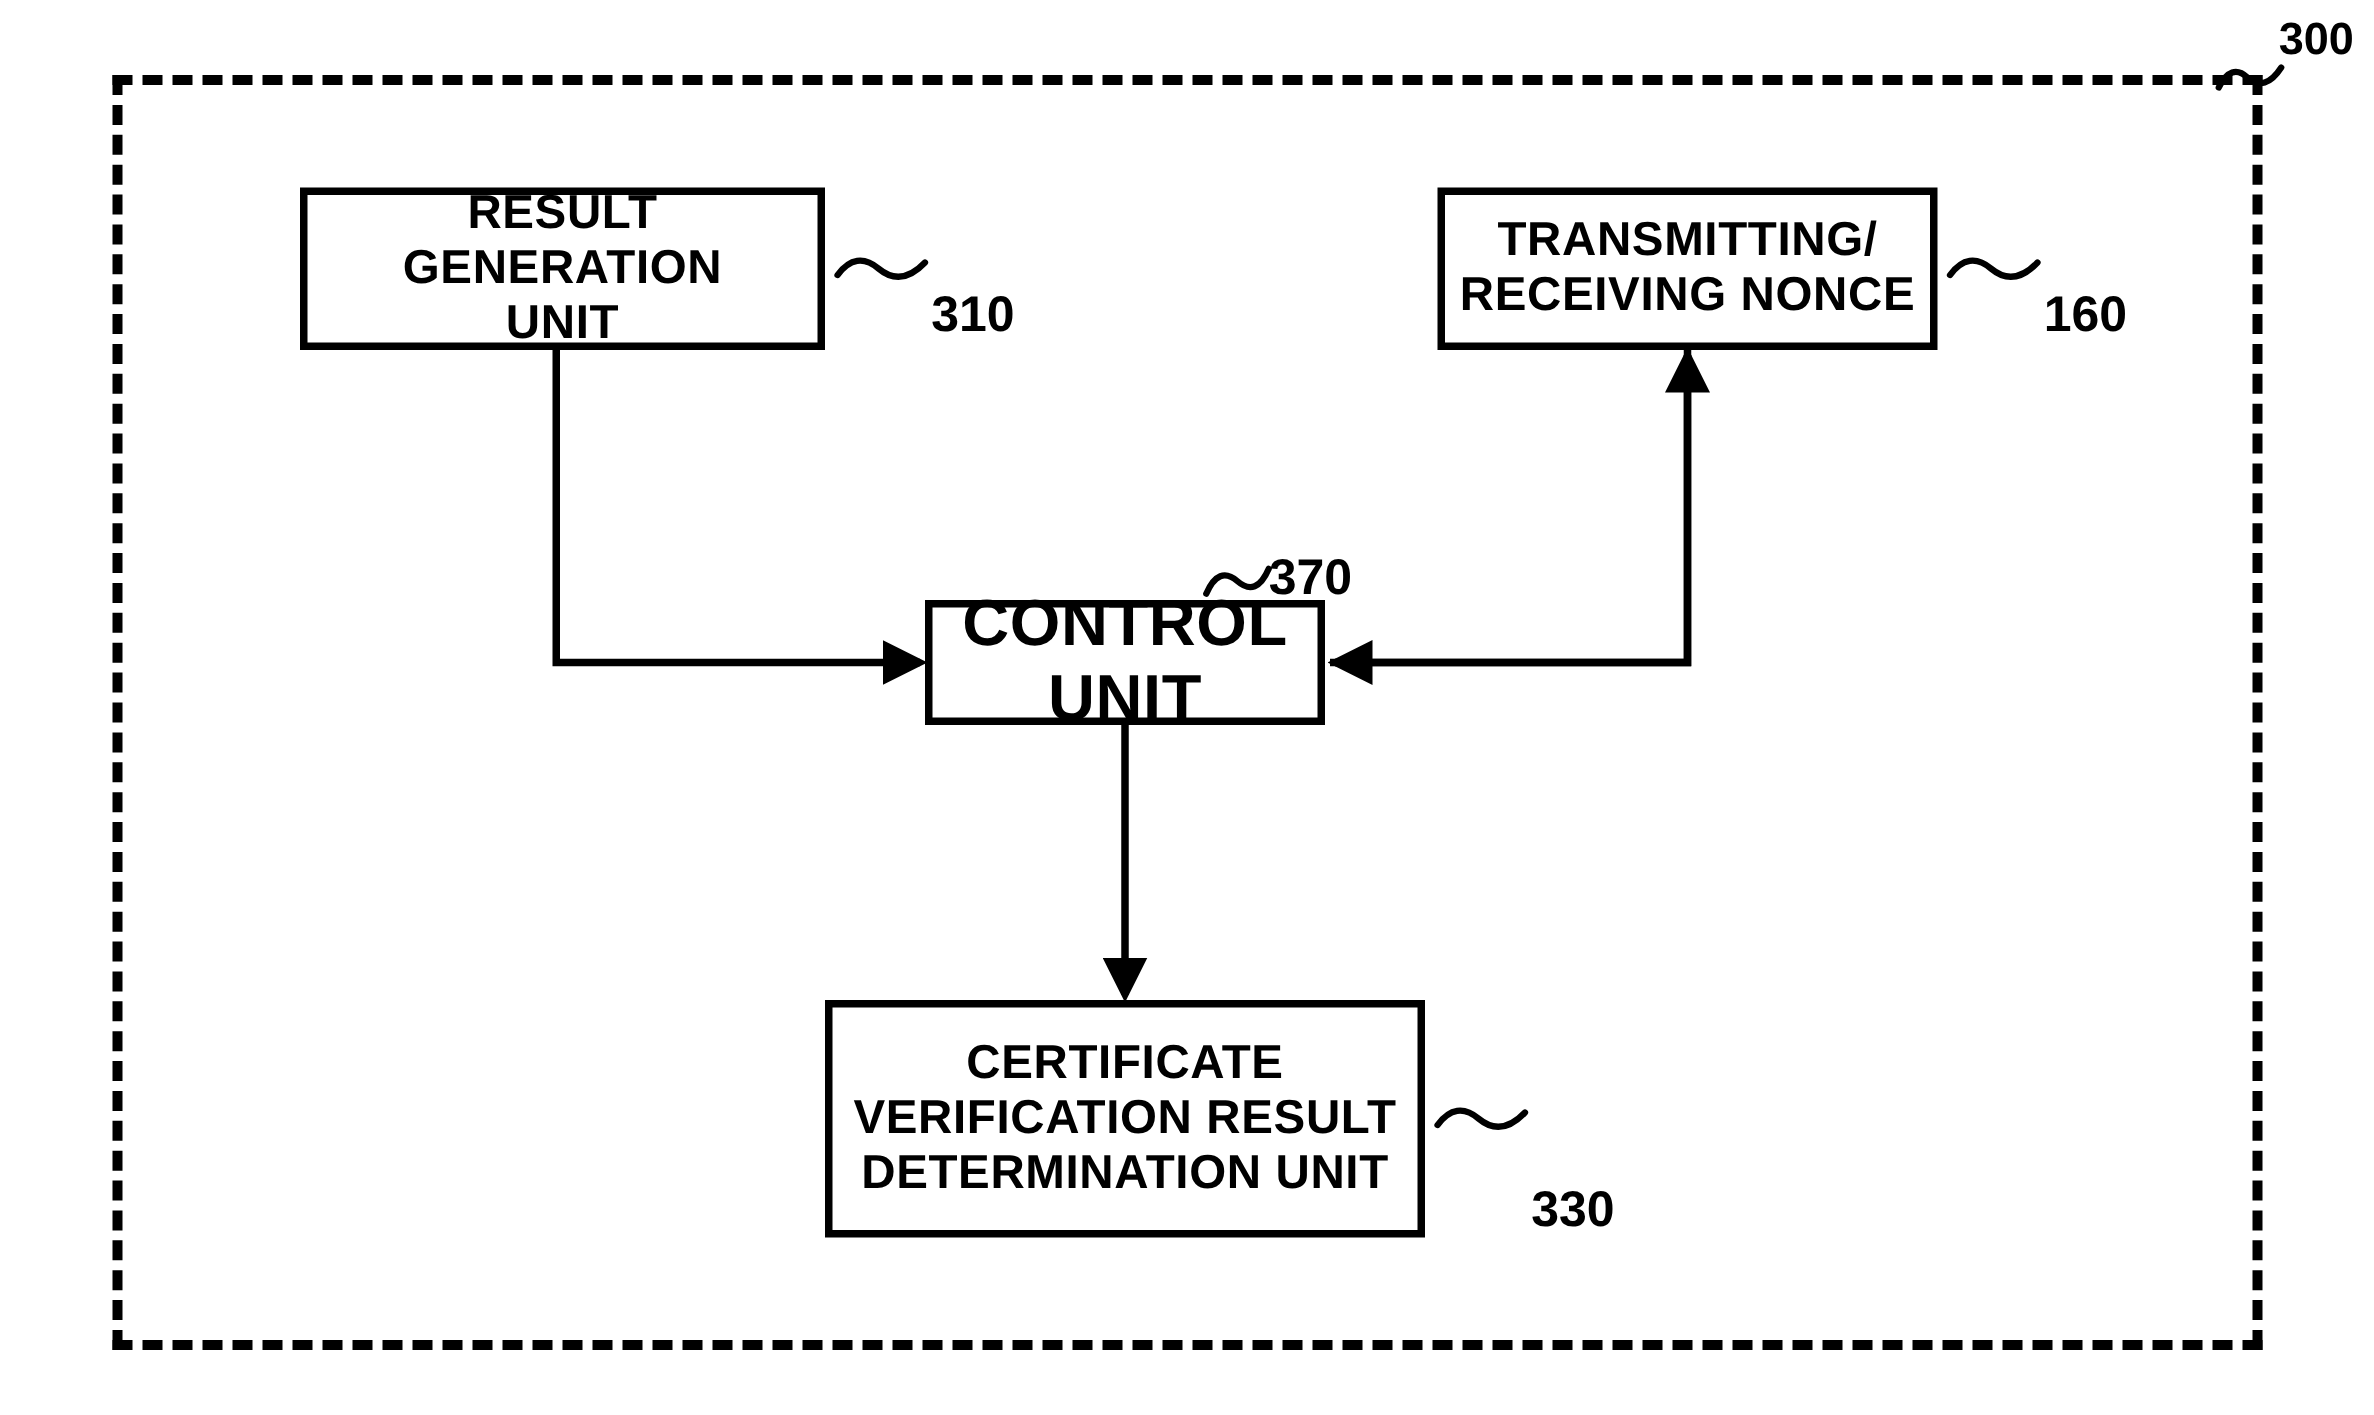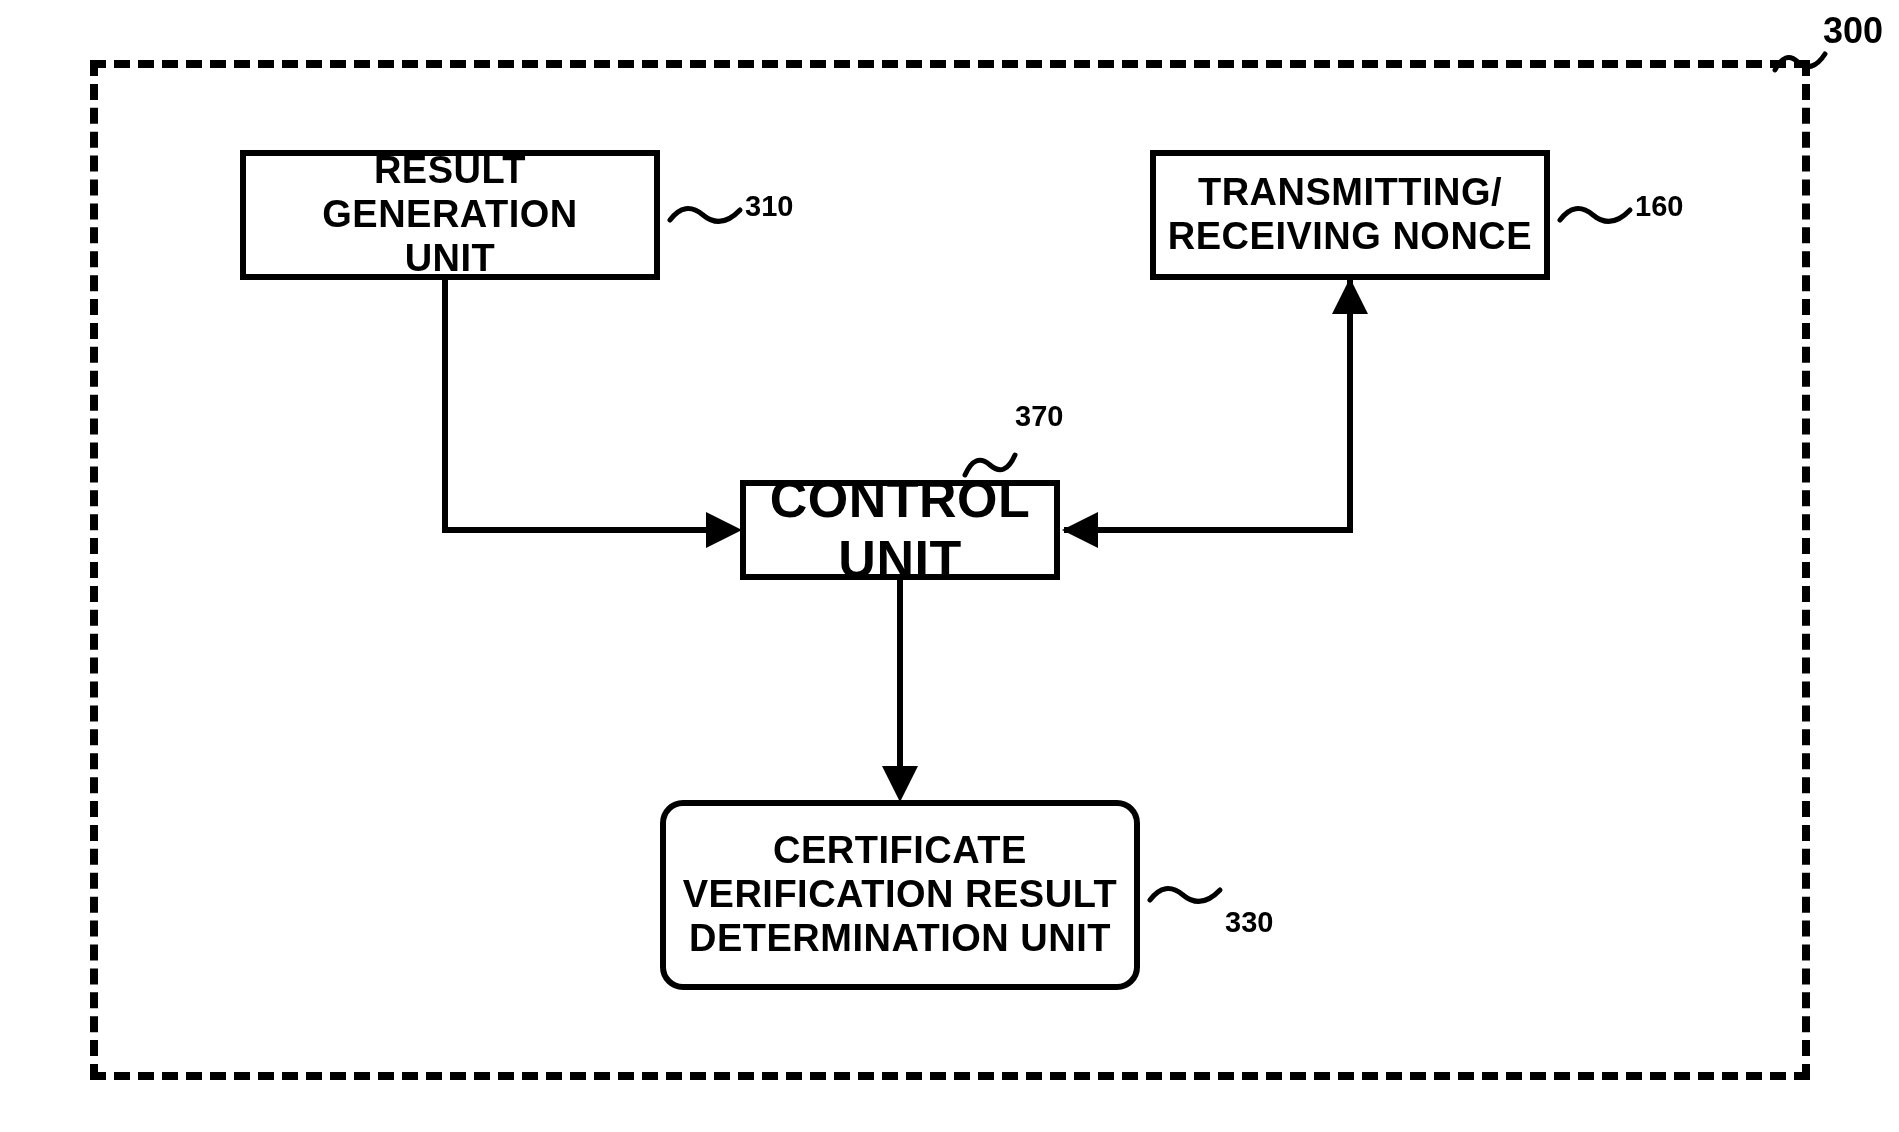--- a/index.html
+++ b/index.html
@@ -41,23 +41,24 @@
       text-align: center;
       font-weight: bold;
       font-family: "Arial Narrow", Arial, sans-serif;
       font-stretch: condensed;
       letter-spacing: 0.5px;
       line-height: 1.15;
       white-space: pre-line;
     }
     .ref-label {
       position: absolute;
-      font-size: 29px;
+      font-size: 40px;
       font-weight: bold;
       font-family: Arial, sans-serif;
+      margin-top: 40px;
     }
     svg.leader {
       position: absolute;
       overflow: visible;
       pointer-events: none;
     }
   </style>
 </head>
 <body>
 
@@ -89,21 +90,21 @@
   </svg>
 
   <div class="box" style="left:740px; top:480px; width:320px; height:100px; font-size:52px;">
     <span>CONTROL UNIT</span>
   </div>
   <span class="ref-label" style="left:1015px; top:400px;">370</span>
   <svg class="leader" style="left:960px; top:440px;" width="60" height="45">
     <path d="M 5 35 Q 15 12, 30 25 Q 45 38, 55 15" stroke="#000" stroke-width="5" fill="none" stroke-linecap="round"></path>
   </svg>
 
-  <div class="box" style="left:660px; top:800px; width:480px; height:190px; font-size:38px;border-radius:23px;">
+  <div class="box" style="left:660px; top:800px; width:480px; height:190px; font-size:38px;">
     <span>CERTIFICATE
 VERIFICATION RESULT
 DETERMINATION UNIT</span>
   </div>
   <span class="ref-label" style="left:1225px; top:906px;">330</span>
   <svg class="leader" style="left:1145px; top:875px;" width="80" height="40">
     <path d="M 5 25 Q 20 5, 38 20 Q 56 35, 75 15" stroke="#000" stroke-width="5" fill="none" stroke-linecap="round"></path>
   </svg>
 
   <svg class="leader" style="left:0; top:0;" width="1899" height="1132">

